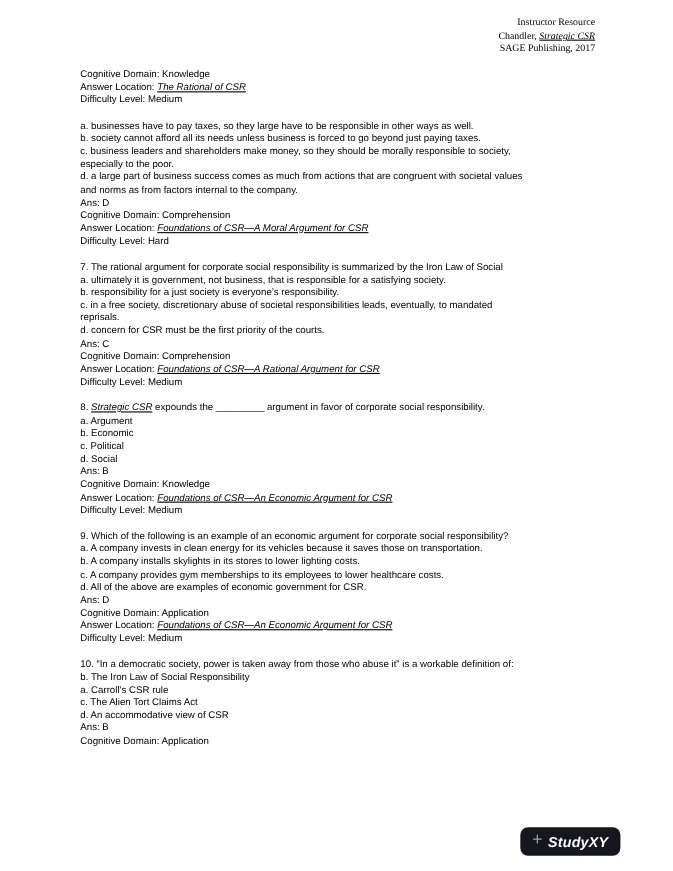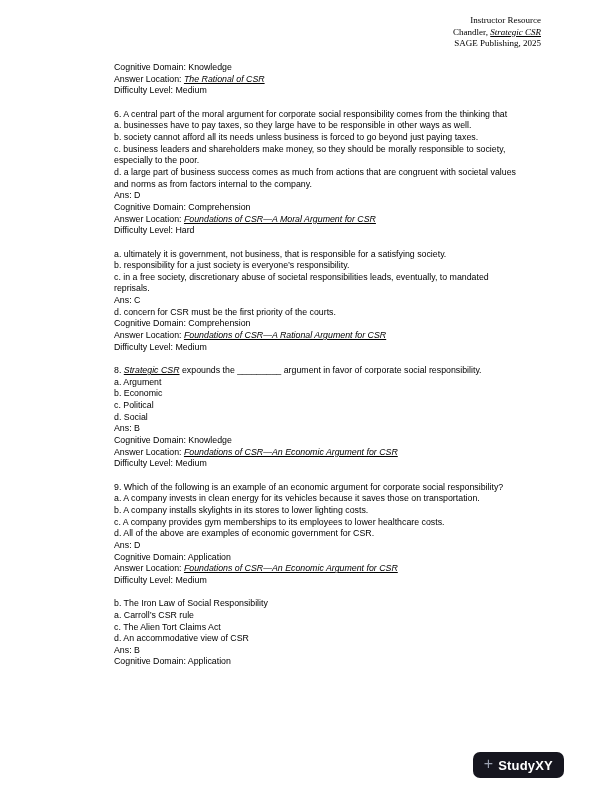--- a/index.html
+++ b/index.html
@@ -26,21 +26,20 @@
     line-height: 11.4px;
   }
   .header .line { white-space: pre; text-align: right; }
   .body-text {
     position: absolute;
     top: 62px;
     left: 73px;
     width: 470px;
     font-size: 8.8px;
     line-height: 11.65px;
-    margin-left: 41px;
   }
   .line { white-space: pre; min-height: 11.65px; }
   .it { font-style: italic; text-decoration: underline; }
   .logo {
     position: absolute;
     right: 48px;
     bottom: 14px;
     height: 26px;
     padding: 0 11px;
     border-radius: 7px;
@@ -55,54 +54,55 @@
     font-weight: 300;
     line-height: 1;
     transform: translateY(-1px);
   }
   .logo-text {
     color: var(--logo-text, #ffffff);
     font-size: 13px;
     font-weight: 600;
     letter-spacing: 0.2px;
     font-family: "Liberation Sans", sans-serif;
+    font-style: italic;
   }
 </style>
 </head>
 <body>
 
 <div class="page">
   <div class="header">
       <div class="line"><span>Instructor Resource</span></div>
       <div class="line"><span>Chandler, </span><span class="it">Strategic CSR</span></div>
-      <div class="line"><span>SAGE Publishing, 2025</span></div>
+      <div class="line"><span>SAGE Publishing, 2017</span></div>
     </div>
   <div class="body-text">
       <div class="line"><span>Cognitive Domain: Knowledge</span></div>
       <div class="line"><span>Answer Location: </span><span class="it">The Rational of CSR</span></div>
       <div class="line"><span>Difficulty Level: Medium</span></div>
       <div class="line">&nbsp;</div>
-      <div class="line"><span>6. A central part of the moral argument for corporate social responsibility comes from the thinking that</span></div>
       <div class="line"><span>a. businesses have to pay taxes, so they large have to be responsible in other ways as well.</span></div>
       <div class="line"><span>b. society cannot afford all its needs unless business is forced to go beyond just paying taxes.</span></div>
       <div class="line"><span>c. business leaders and shareholders make money, so they should be morally responsible to society,</span></div>
       <div class="line"><span>especially to the poor.</span></div>
       <div class="line"><span>d. a large part of business success comes as much from actions that are congruent with societal values</span></div>
       <div class="line"><span>and norms as from factors internal to the company.</span></div>
       <div class="line"><span>Ans: D</span></div>
       <div class="line"><span>Cognitive Domain: Comprehension</span></div>
       <div class="line"><span>Answer Location: </span><span class="it">Foundations of CSR—A Moral Argument for CSR</span></div>
       <div class="line"><span>Difficulty Level: Hard</span></div>
       <div class="line">&nbsp;</div>
+      <div class="line"><span>7. The rational argument for corporate social responsibility is summarized by the Iron Law of Social</span></div>
       <div class="line"><span>a. ultimately it is government, not business, that is responsible for a satisfying society.</span></div>
       <div class="line"><span>b. responsibility for a just society is everyone’s responsibility.</span></div>
       <div class="line"><span>c. in a free society, discretionary abuse of societal responsibilities leads, eventually, to mandated</span></div>
       <div class="line"><span>reprisals.</span></div>
+      <div class="line"><span>d. concern for CSR must be the first priority of the courts.</span></div>
       <div class="line"><span>Ans: C</span></div>
-      <div class="line"><span>d. concern for CSR must be the first priority of the courts.</span></div>
       <div class="line"><span>Cognitive Domain: Comprehension</span></div>
       <div class="line"><span>Answer Location: </span><span class="it">Foundations of CSR—A Rational Argument for CSR</span></div>
       <div class="line"><span>Difficulty Level: Medium</span></div>
       <div class="line">&nbsp;</div>
       <div class="line"><span>8. </span><span class="it">Strategic CSR</span><span> expounds the _________ argument in favor of corporate social responsibility.</span></div>
       <div class="line"><span>a. Argument</span></div>
       <div class="line"><span>b. Economic</span></div>
       <div class="line"><span>c. Political</span></div>
       <div class="line"><span>d. Social</span></div>
       <div class="line"><span>Ans: B</span></div>
@@ -113,20 +113,21 @@
       <div class="line"><span>9. Which of the following is an example of an economic argument for corporate social responsibility?</span></div>
       <div class="line"><span>a. A company invests in clean energy for its vehicles because it saves those on transportation.</span></div>
       <div class="line"><span>b. A company installs skylights in its stores to lower lighting costs.</span></div>
       <div class="line"><span>c. A company provides gym memberships to its employees to lower healthcare costs.</span></div>
       <div class="line"><span>d. All of the above are examples of economic government for CSR.</span></div>
       <div class="line"><span>Ans: D</span></div>
       <div class="line"><span>Cognitive Domain: Application</span></div>
       <div class="line"><span>Answer Location: </span><span class="it">Foundations of CSR—An Economic Argument for CSR</span></div>
       <div class="line"><span>Difficulty Level: Medium</span></div>
       <div class="line">&nbsp;</div>
+      <div class="line"><span>10. “In a democratic society, power is taken away from those who abuse it” is a workable definition of:</span></div>
       <div class="line"><span>b. The Iron Law of Social Responsibility</span></div>
       <div class="line"><span>a. Carroll’s CSR rule</span></div>
       <div class="line"><span>c. The Alien Tort Claims Act</span></div>
       <div class="line"><span>d. An accommodative view of CSR</span></div>
       <div class="line"><span>Ans: B</span></div>
       <div class="line"><span>Cognitive Domain: Application</span></div>
     </div>
   <div class="logo">
     <span class="logo-plus">+</span>
     <span class="logo-text">StudyXY</span>

